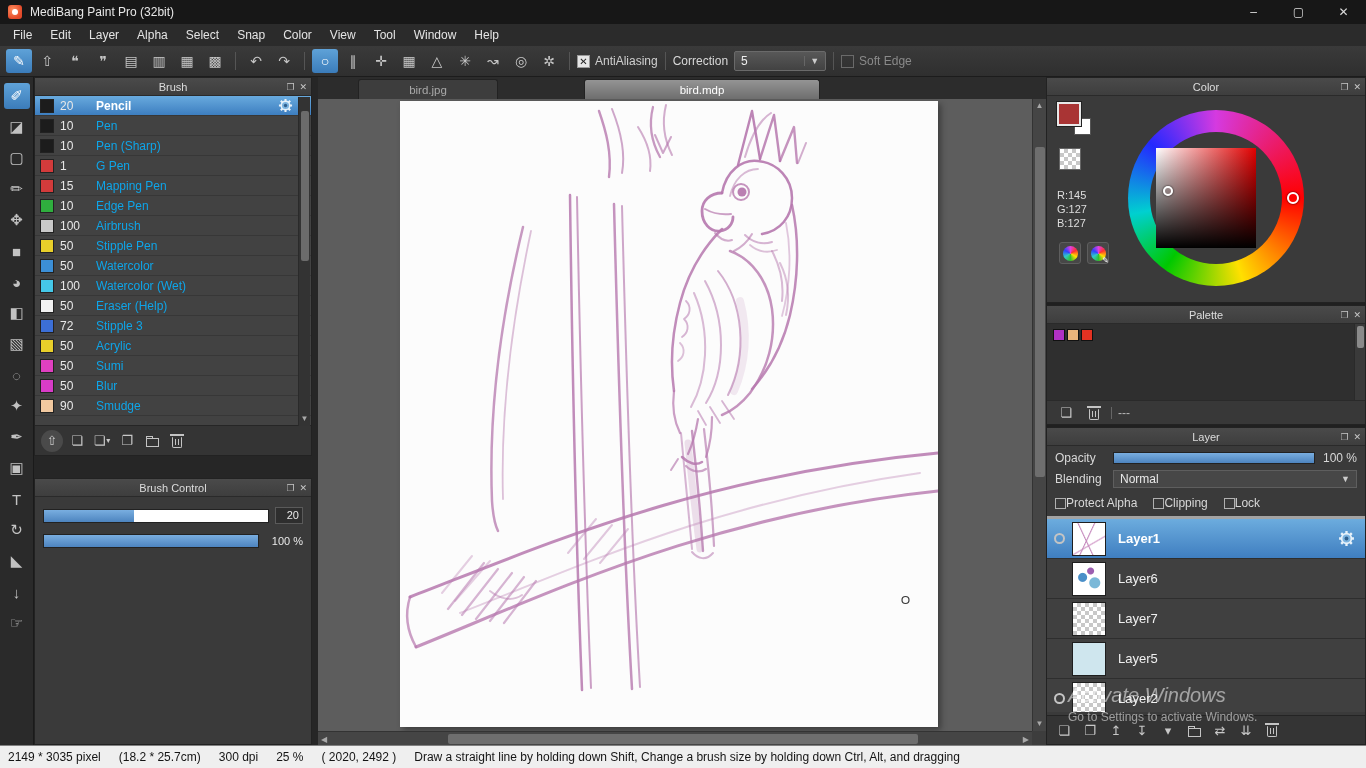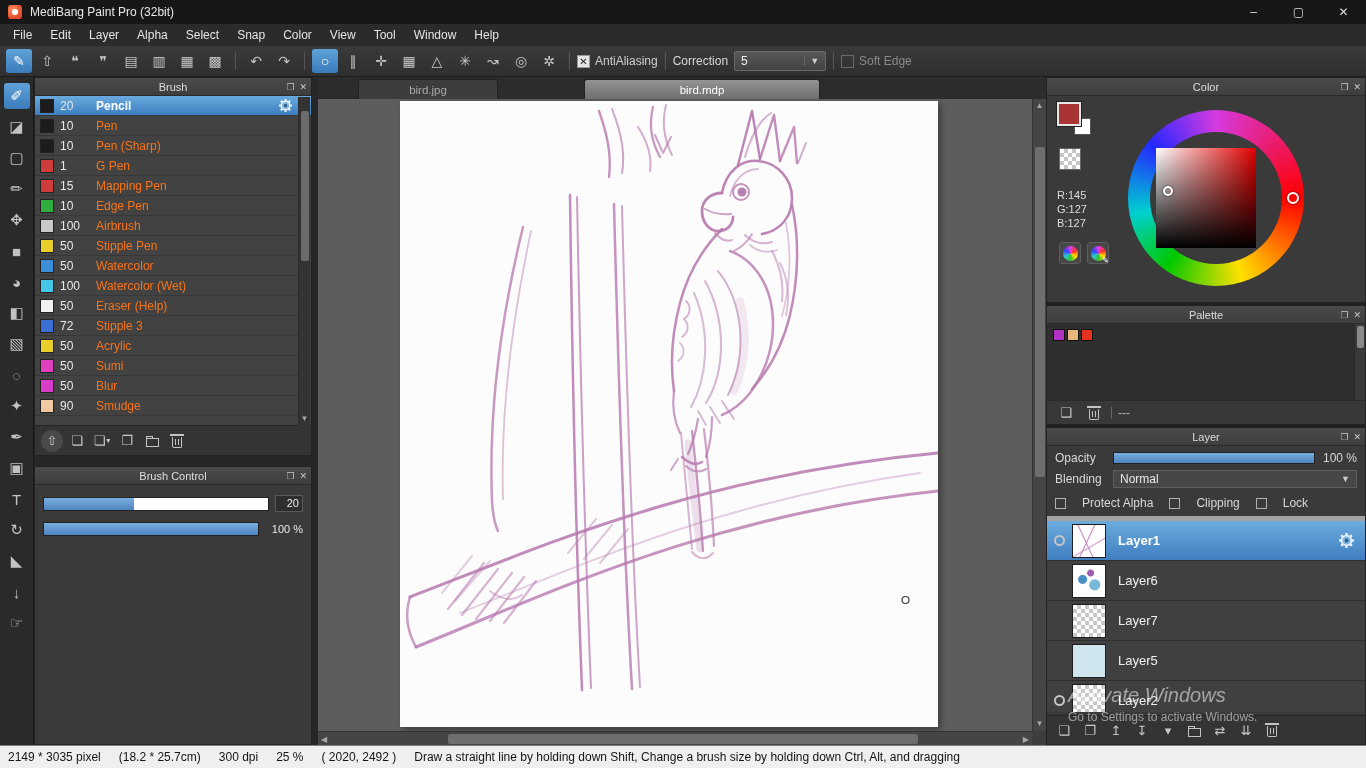--- a/index.html
+++ b/index.html
@@ -24,31 +24,31 @@
 .cbox{width:13px;height:13px;border:1px solid #999;background:#e6e6e6;color:#222;font-size:10px;line-height:11px;text-align:center;}
 .cbox.empty{background:transparent;border-color:#6a6a6a;}
 .dim{color:#8a8a8a;}
 .dropdown{width:92px;height:20px;background:linear-gradient(#585858,#424242);border:1px solid #6a6a6a;border-radius:2px;display:flex;align-items:center;padding:0 6px;color:#eee;margin-left:4px;}
 .dropdown .dar{margin-left:auto;font-size:9px;color:#ccc;border-left:1px solid #666;padding-left:5px;}
 
 .toolcol{position:absolute;top:77px;left:0;width:34px;bottom:23px;background:#2a2a2a;border-right:1px solid #1a1a1a;display:flex;flex-direction:column;align-items:center;padding-top:6px;gap:5px;}
 .stool{width:26px;height:26px;border-radius:3px;display:flex;align-items:center;justify-content:center;color:#c2c2c2;font-size:15px;flex:none;}
 .stool.sel{background:linear-gradient(#5fa2d8,#3b7cba);color:#fff;}
 
-.leftpanels{position:absolute;top:77px;left:34px;width:278px;bottom:23px;display:flex;flex-direction:column;gap:10px;background:#262626;}
+.leftpanels{position:absolute;top:77px;left:34px;width:278px;bottom:23px;display:flex;flex-direction:column;gap:22px;background:#262626;}
 .panel{background:#3a3a3a;border:1px solid #222;}
 .phead{height:18px;background:linear-gradient(#4a4a4a,#3e3e3e);display:flex;align-items:center;position:relative;border-bottom:1px solid #2a2a2a;}
 .ptitle{flex:1;text-align:center;font-size:11px;color:#ddd;}
 .phbtns{position:absolute;right:4px;top:0;height:18px;display:flex;align-items:center;gap:5px;font-size:9px;color:#c8c8c8;}
 .brush-panel{height:379px;display:flex;flex-direction:column;position:relative;}
 .brow{height:20px;display:flex;align-items:center;background:#424242;border-bottom:1px solid #373737;padding-left:5px;}
 .brow.selected{background:linear-gradient(#68aade,#3d7ec0);}
 .bswatch{width:14px;height:14px;border:1px solid #222;flex:none;}
 .bsize{width:34px;padding-left:6px;color:#e8e8e8;}
-.bname{padding-left:8px;color:#f97316;white-space:nowrap;}
+.bname{padding-left:8px;color:#0ea5e9;white-space:nowrap;}
 .brow.selected .bname{font-weight:bold;color:#fff;}
 .gear{display:none;margin-left:auto;margin-right:18px;line-height:0;}
 .brow.selected .gear{display:block;}
 .bpartial{height:9px;background:#424242;}
 .bscroll{position:absolute;right:1px;top:19px;width:12px;height:329px;background:#333;border-left:1px solid #2a2a2a;display:flex;flex-direction:column;align-items:center;}
 .bthumb{width:8px;height:150px;background:#6b6b6b;border-radius:2px;margin-top:14px;}
 .sarr{font-size:8px;color:#a8a8a8;line-height:10px;}
 .bscroll .sarr{margin-top:auto;margin-bottom:2px;}
 .bstrip{height:30px;background:#343434;border-top:1px solid #262626;display:flex;align-items:center;gap:3px;padding:0 6px;margin-top:auto;}
 .sbtn{min-width:22px;height:22px;border-radius:3px;display:flex;align-items:center;justify-content:center;color:#c8c8c8;font-size:13px;gap:1px;}
@@ -104,23 +104,23 @@
 .pal-foot{height:24px;background:#383838;border-top:1px solid #2a2a2a;display:flex;align-items:center;gap:6px;padding:0 8px;color:#b8b8b8;}
 .vsep{width:1px;height:12px;background:#666;}
 .layer-panel{flex:1;display:flex;flex-direction:column;}
 .lrowctl{display:flex;align-items:center;padding:5px 8px 0;gap:8px;}
 .llabel{width:50px;color:#d8d8d8;}
 .ltrack{flex:1;height:12px;background:#2e2e2e;border:1px solid #222;overflow:hidden;}
 .ltfill{height:100%;background:linear-gradient(#79aee0,#4d84bf);}
 .ldrop{flex:1;height:18px;background:#474747;border:1px solid #5e5e5e;display:flex;align-items:center;padding:0 6px;color:#e8e8e8;}
 .ldrop .dar{margin-left:auto;font-size:9px;color:#ccc;}
 .lchecks{display:flex;gap:16px;padding:8px 8px 6px;color:#d8d8d8;}
-.chk{display:flex;align-items:center;gap:16px;}
+.chk{display:flex;align-items:center;gap:0;}
 .chk .box{width:11px;height:11px;border:1px solid #b0b0b0;background:transparent;flex:none;}
-.llist{border-top:5px solid #a3a3a3;height:196px;overflow:hidden;position:relative;background:#3a3a3a;}
+.llist{border-top:3px solid #a3a3a3;height:196px;overflow:hidden;position:relative;background:#3a3a3a;}
 .lrow{height:40px;display:flex;align-items:center;background:#404040;border-bottom:1px solid #2e2e2e;}
 .lrow.selected{background:linear-gradient(#6cacde,#3f7ec0);}
 .vdot{width:11px;height:11px;border:2px solid #c4c4c4;border-radius:50%;margin:0 7px;visibility:hidden;flex:none;}
 .vdot.shown{visibility:visible;}
 .lthumb{width:34px;height:34px;border:1px solid #1e1e1e;background:#fff;flex:none;}
 .lname{padding-left:12px;font-size:13px;color:#f0f0f0;}
 .lrow.selected .lname{font-weight:bold;color:#fff;}
 .lgear{display:none;margin-left:auto;margin-right:10px;line-height:0;}
 .lrow.selected .lgear{display:block;}
 .lstrip{height:29px;background:#343434;border-top:1px solid #242424;display:flex;align-items:center;gap:4px;padding:0 6px;margin-top:auto;}

